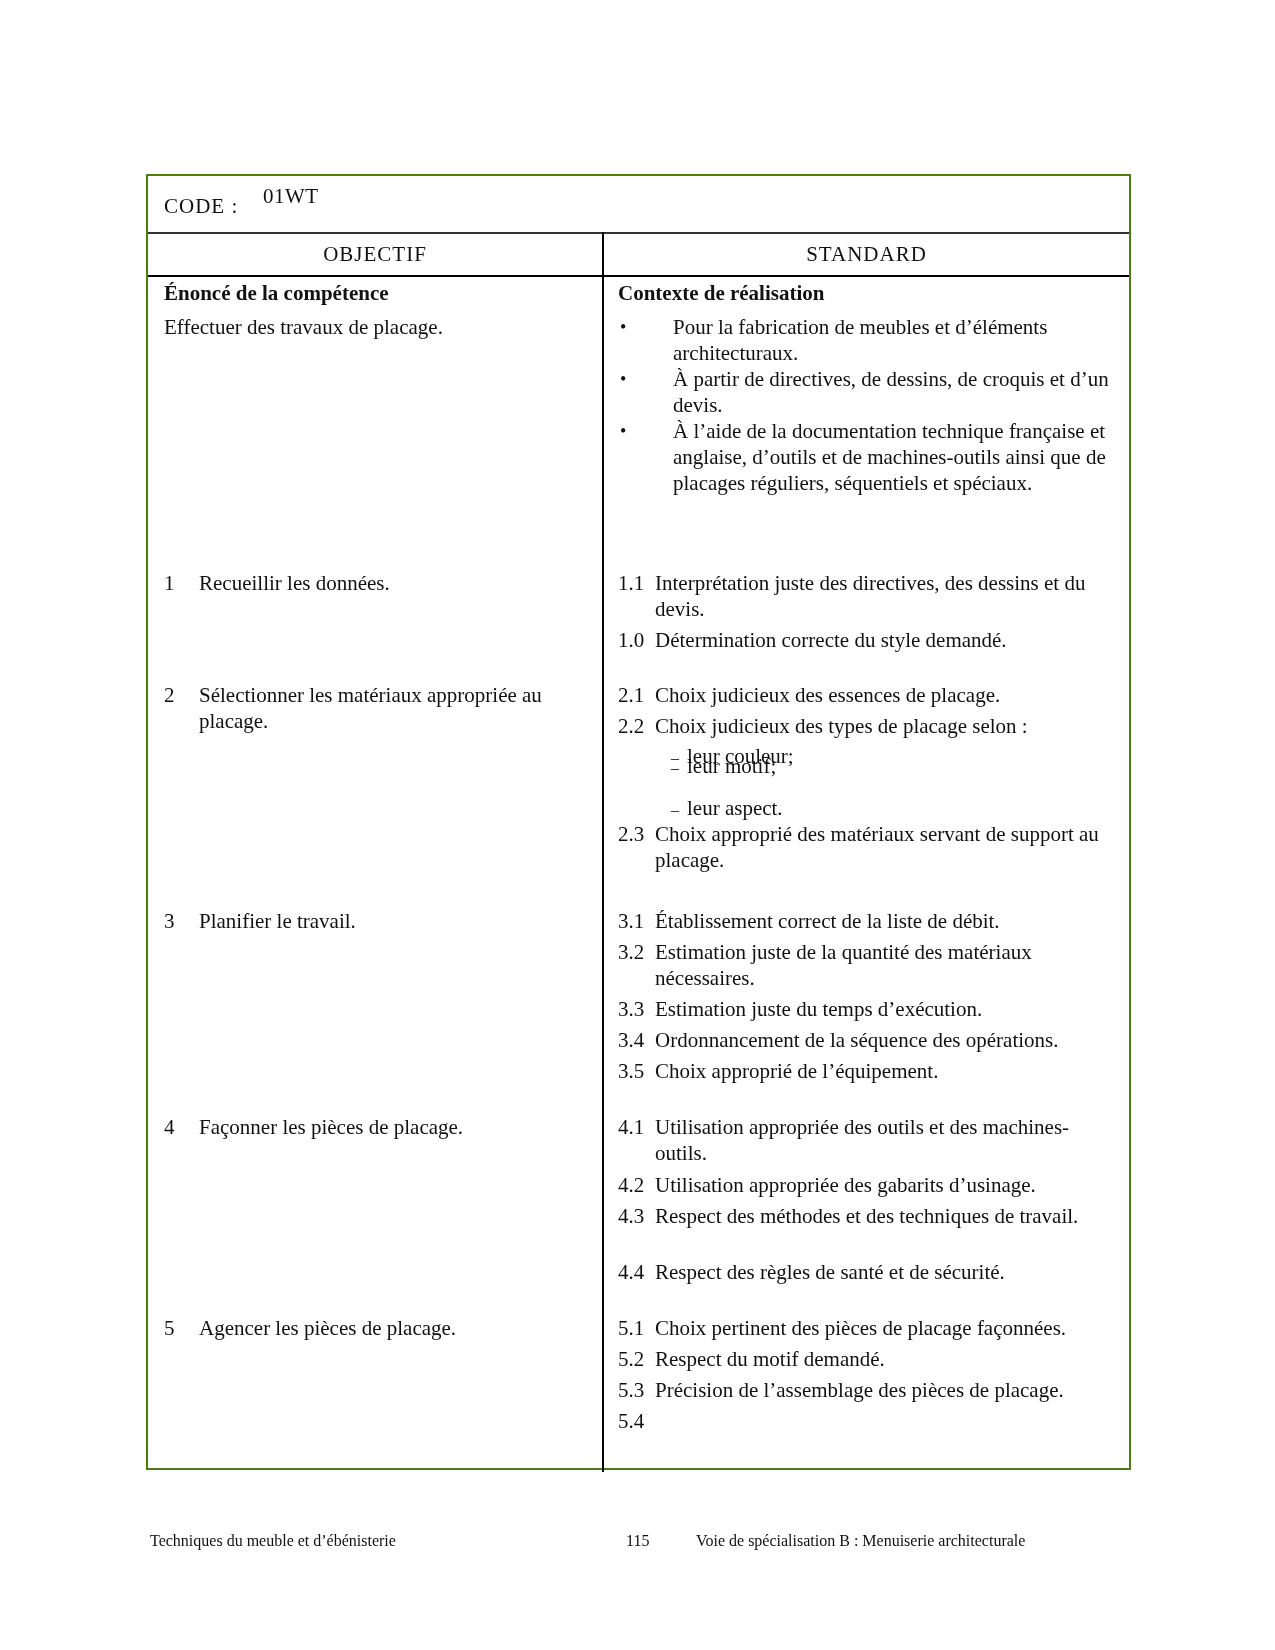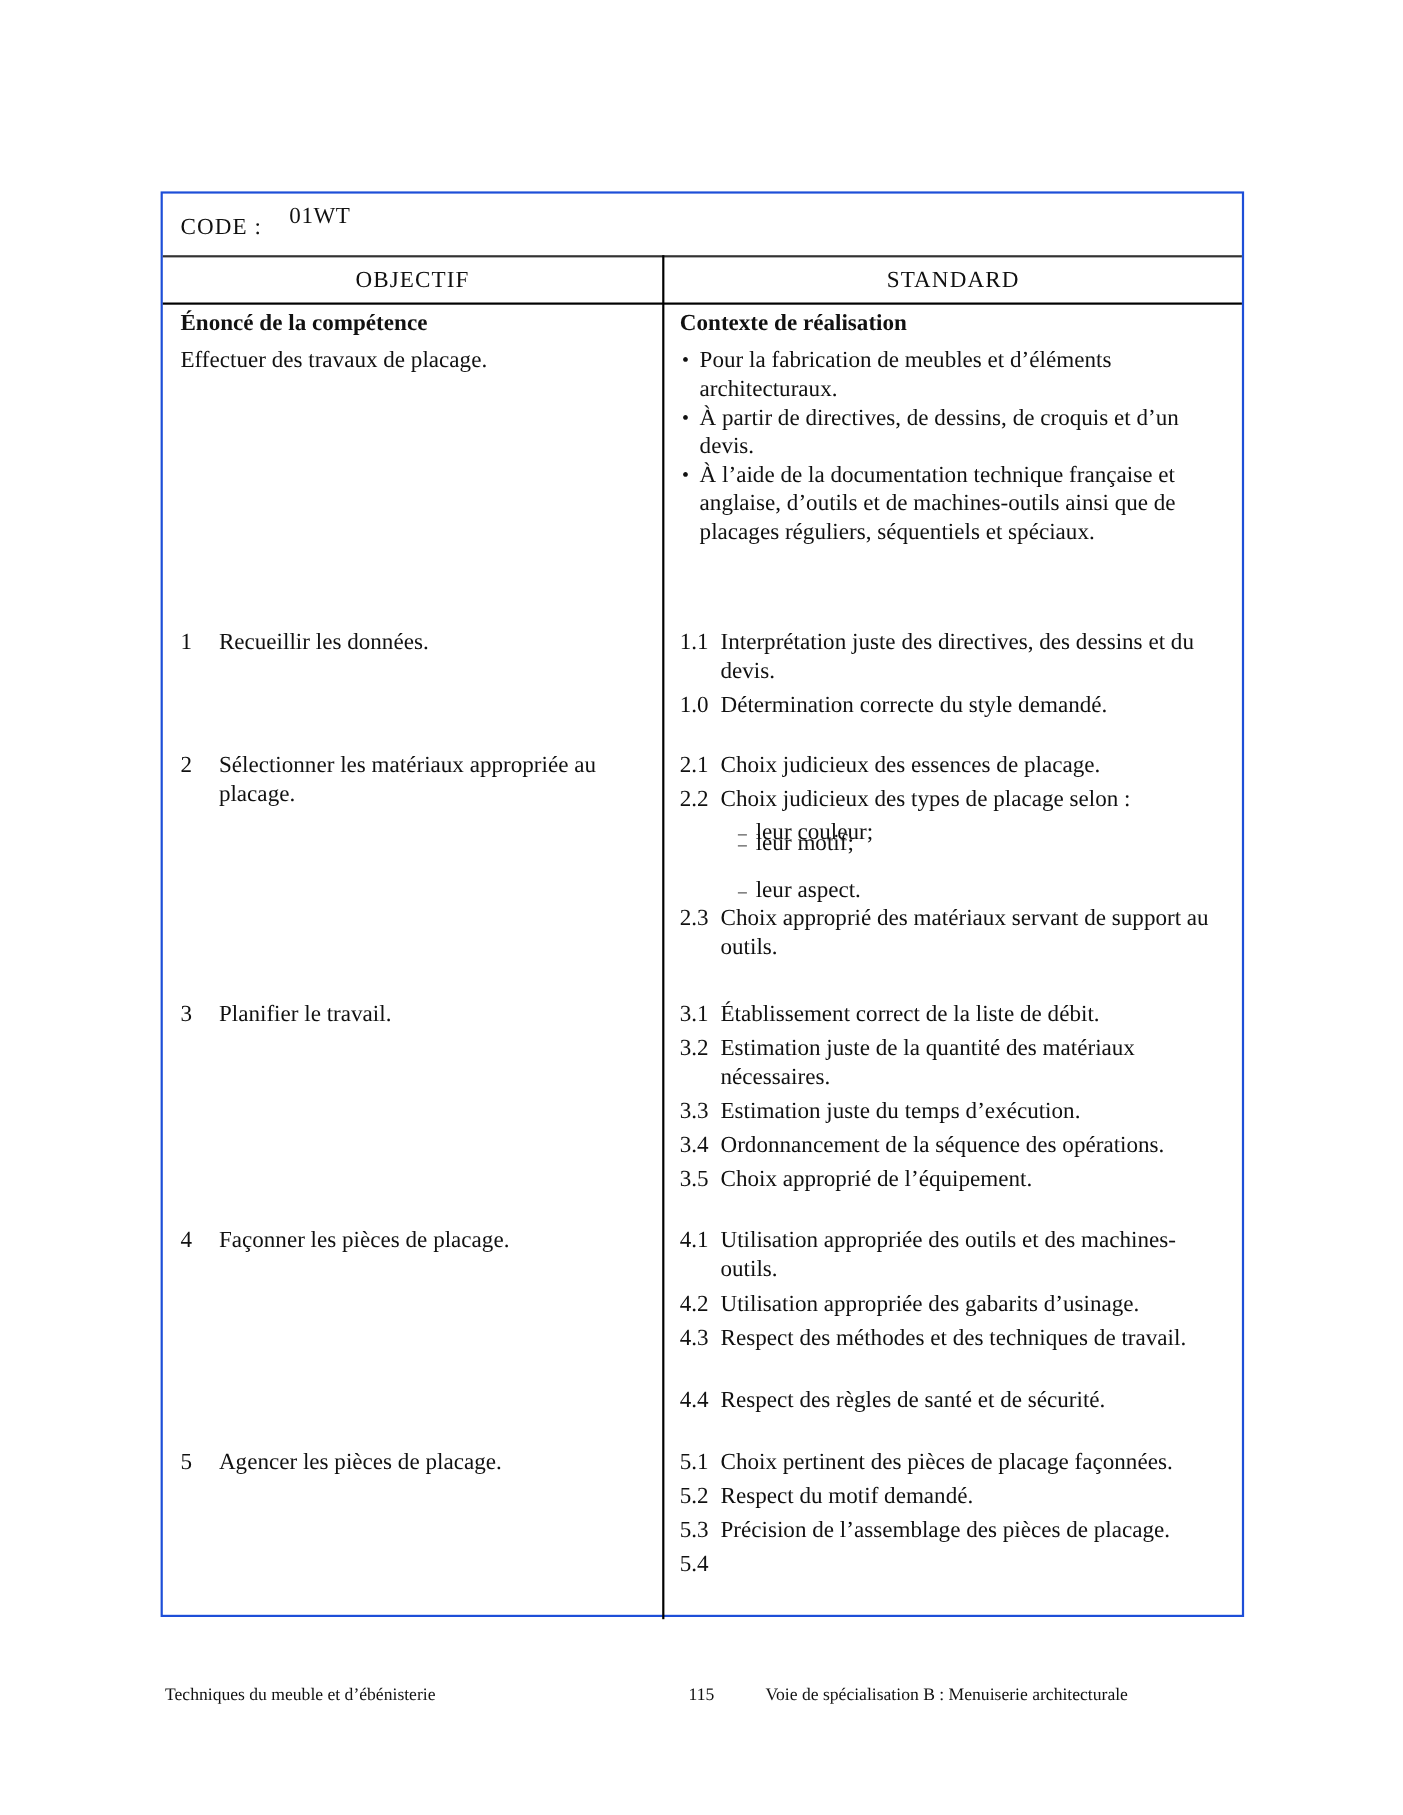--- a/index.html
+++ b/index.html
@@ -3,21 +3,21 @@
   <meta charset="utf-8">
   <style>
     html, body { margin: 0; padding: 0; background: #ffffff; }
     body {
       width: 1275px; height: 1650px; position: relative; overflow: hidden;
       font-family: "Liberation Serif", "DejaVu Serif", serif;
       color: #111111;
     }
     .table {
       position: absolute; left: 146px; top: 174px; width: 985px; height: 1296px;
-      border: 2px solid #1d4ed8; box-sizing: border-box;
+      border: 2px solid #4d7c0f; box-sizing: border-box;
     }
     .code-row {
       position: absolute; left: 0; top: 0; right: 0; height: 56px;
       border-bottom: 2px solid #333;
     }
     .code-label { position: absolute; left: 16px; top: 18px; font-size: 21px; letter-spacing: 1px; }
     .code-value { position: absolute; left: 115px; top: 8px; font-size: 21px; letter-spacing: 0.5px; }
     .vdiv { position: absolute; left: 454px; top: 56px; bottom: -4px; width: 2px; background: #000; }
     .hdr-row {
       position: absolute; left: 0; right: 0; top: 56px; height: 43px;
@@ -29,21 +29,21 @@
     .col { position: absolute; font-size: 21px; line-height: 26px; }
     .col.left { left: 16px; width: 425px; }
     .col.right { left: 470px; width: 500px; }
     .heading { font-weight: bold; position: absolute; }
     .abs { position: absolute; }
     .obj-item { position: absolute; left: 0; width: 425px; }
     .obj-num { position: absolute; left: 0; top: 0; width: 30px; }
     .obj-text { margin-left: 35px; display: block; }
     .bullet-item { position: absolute; left: 0; width: 500px; }
     .bullet-dot { position: absolute; left: 2px; top: 0; font-size: 18px; }
-    .bullet-text { margin-left: 18px; display: block; }
+    .bullet-text { margin-left: 55px; display: block; }
     .std-item { position: absolute; left: 0; width: 500px; }
     .std-num { position: absolute; left: 0; top: 0; }
     .std-text { margin-left: 37px; display: block; }
     .sub-item { position: absolute; left: 53px; }
     .sub-dash { display: inline-block; width: 16px; font-size: 16px; }
     .footer { position: absolute; top: 1532px; font-size: 16px; }
     .footer.left { left: 150px; }
     .footer.page { left: 626px; }
     .footer.right { left: 696px; }
   </style>
@@ -126,21 +126,21 @@
       <span class="sub-dash">–</span><span>leur couleur;</span>
     </div>
     <div class="sub-item" style="top:473px;">
       <span class="sub-dash">–</span><span>leur motif;</span>
     </div>
     <div class="sub-item" style="top:515px;">
       <span class="sub-dash">–</span><span>leur aspect.</span>
     </div>
     <div class="std-item" style="top:541px;">
       <span class="std-num">2.3</span>
-      <span class="std-text">Choix approprié des matériaux servant de support au outils.</span>
+      <span class="std-text">Choix approprié des matériaux servant de support au placage.</span>
     </div>
 
     <div class="std-item" style="top:628px;">
       <span class="std-num">3.1</span>
       <span class="std-text">Établissement correct de la liste de débit.</span>
     </div>
     <div class="std-item" style="top:659px;">
       <span class="std-num">3.2</span>
       <span class="std-text">Estimation juste de la quantité des matériaux nécessaires.</span>
     </div>

